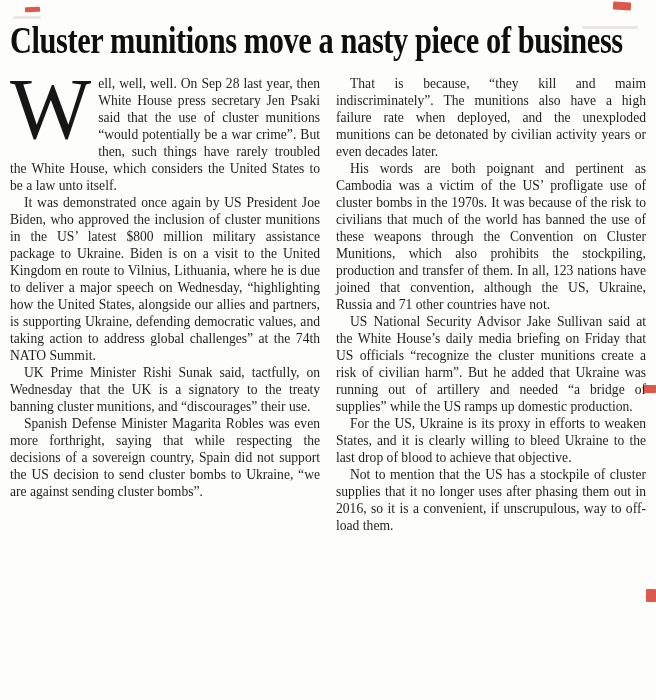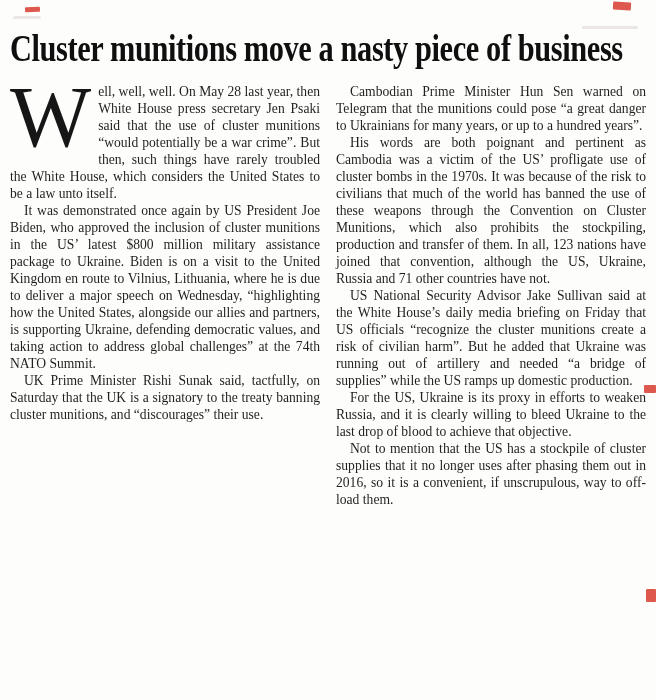--- a/index.html
+++ b/index.html
@@ -8,21 +8,21 @@
     width: 656px;
     height: 700px;
     background: #fdfdfb;
     overflow: hidden;
   }
   .page {
     position: relative;
     box-sizing: border-box;
     width: 656px;
     height: 700px;
-    padding: 8px 10px;
+    padding: 0 10px;
     font-family: "Liberation Serif", serif;
     color: #1f1f1f;
     background: #fdfdfb;
   }
   .headline {
     margin: 0;
     padding-top: 21px;
     font-size: 38px;
     font-weight: bold;
     color: #0f0f0f;
@@ -91,32 +91,33 @@
   <div class="red-mark mark-r2"></div>
   <div class="smudge smudge-1"></div>
   <div class="smudge smudge-2"></div>
 
   <h1 class="headline">Cluster munitions move a nasty piece of business</h1>
 
   <div class="columns">
 
     <div class="col">
       <p class="para lead">
-        <span class="dropcap">W</span><span>ell, well, well. On May 28 last year, then White House press secretary Jen Psaki said that the use of cluster munitions “would potentially be a war crime”. But then, such things have rarely troubled the White House, which considers the United States to be a law unto itself.</span>
+        <span class="dropcap">W</span><span>ell, well, well. On Sep 28 last year, then White House press secretary Jen Psaki said that the use of cluster munitions “would potentially be a war crime”. But then, such things have rarely troubled the White House, which considers the United States to be a law unto itself.</span>
       </p>
       <div>
           <p class="para">It was demonstrated once again by US President Joe Biden, who approved the inclusion of cluster munitions in the US’ latest $800 million military assistance package to Ukraine. Biden is on a visit to the United Kingdom en route to Vilnius, Lithuania, where he is due to deliver a major speech on Wednesday, “highlighting how the United States, alongside our allies and partners, is supporting Ukraine, defending democratic values, and taking action to address global challenges” at the 74th NATO Summit.</p>
-          <p class="para">UK Prime Minister Rishi Sunak said, tactfully, on Saturday that the UK is a signatory to the treaty banning cluster munitions, and “discourages” their use.</p>
+          <p class="para">UK Prime Minister Rishi Sunak said, tactfully, on Wednesday that the UK is a signatory to the treaty banning cluster munitions, and “discourages” their use.</p>
+          <p class="para">Spanish Defense Minister Magarita Robles was even more forthright, saying that while respecting the decisions of a sovereign country, Spain did not support the US decision to send cluster bombs to Ukraine, “we are against sending cluster bombs”.</p>
         </div>
     </div>
 
     <div class="col">
       <div>
-          <p class="para">Cambodian Prime Minister Hun Sen warned on Telegram that the munitions could pose “a great danger to Ukrainians for many years, or up to a hundred years”.</p>
+          <p class="para">That is because, “they kill and maim indiscriminately”. The munitions also have a high failure rate when deployed, and the unexploded munitions can be detonated by civilian activity years or even decades later.</p>
           <p class="para">His words are both poignant and pertinent as Cambodia was a victim of the US’ profligate use of cluster bombs in the 1970s. It was because of the risk to civilians that much of the world has banned the use of these weapons through the Convention on Cluster Munitions, which also prohibits the stockpiling, production and transfer of them. In all, 123 nations have joined that convention, although the US, Ukraine, Russia and 71 other countries have not.</p>
           <p class="para">US National Security Advisor Jake Sullivan said at the White House’s daily media briefing on Friday that US officials “recognize the cluster munitions create a risk of civilian harm”. But he added that Ukraine was running out of artillery and needed “a bridge of supplies” while the US ramps up domestic production.</p>
-          <p class="para">For the US, Ukraine is its proxy in efforts to weaken Russia, and it is clearly willing to bleed Ukraine to the last drop of blood to achieve that objective.</p>
+          <p class="para">For the US, Ukraine is its proxy in efforts to weaken States, and it is clearly willing to bleed Ukraine to the last drop of blood to achieve that objective.</p>
           <p class="para">Not to mention that the US has a stockpile of cluster supplies that it no longer uses after phasing them out in 2016, so it is a convenient, if unscrupulous, way to off-load them.</p>
         </div>
     </div>
 
   </div>
 </div>
 
 </body></html>

